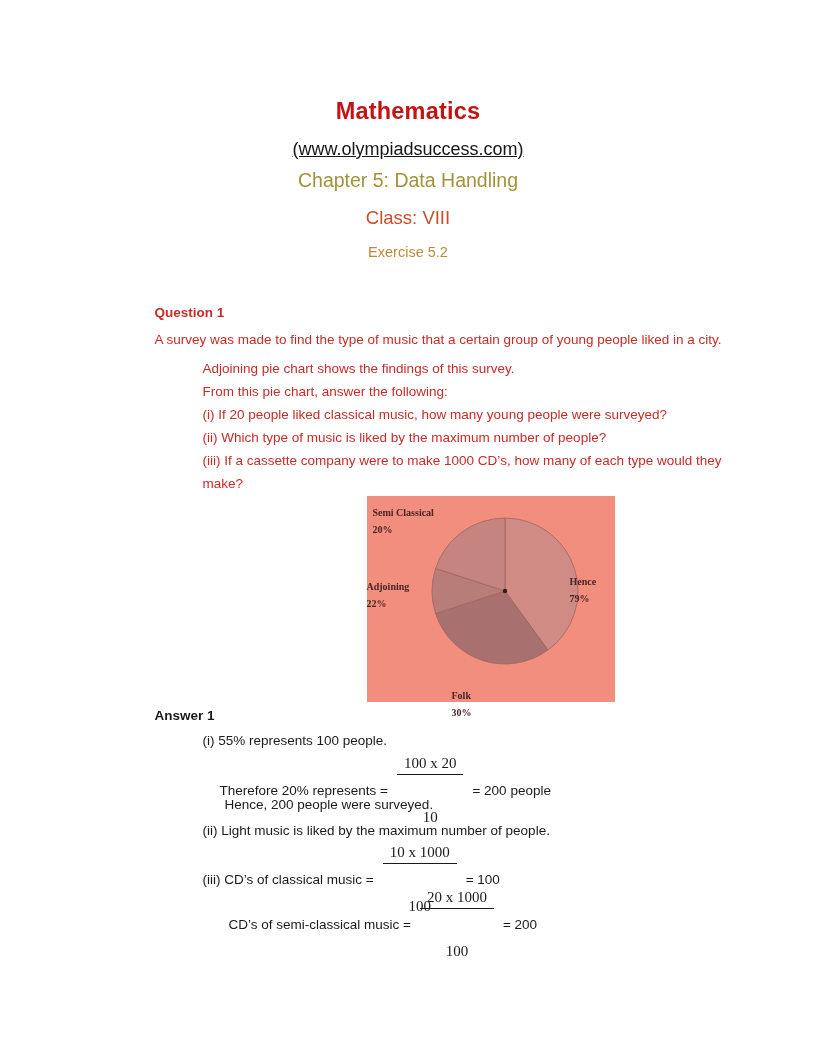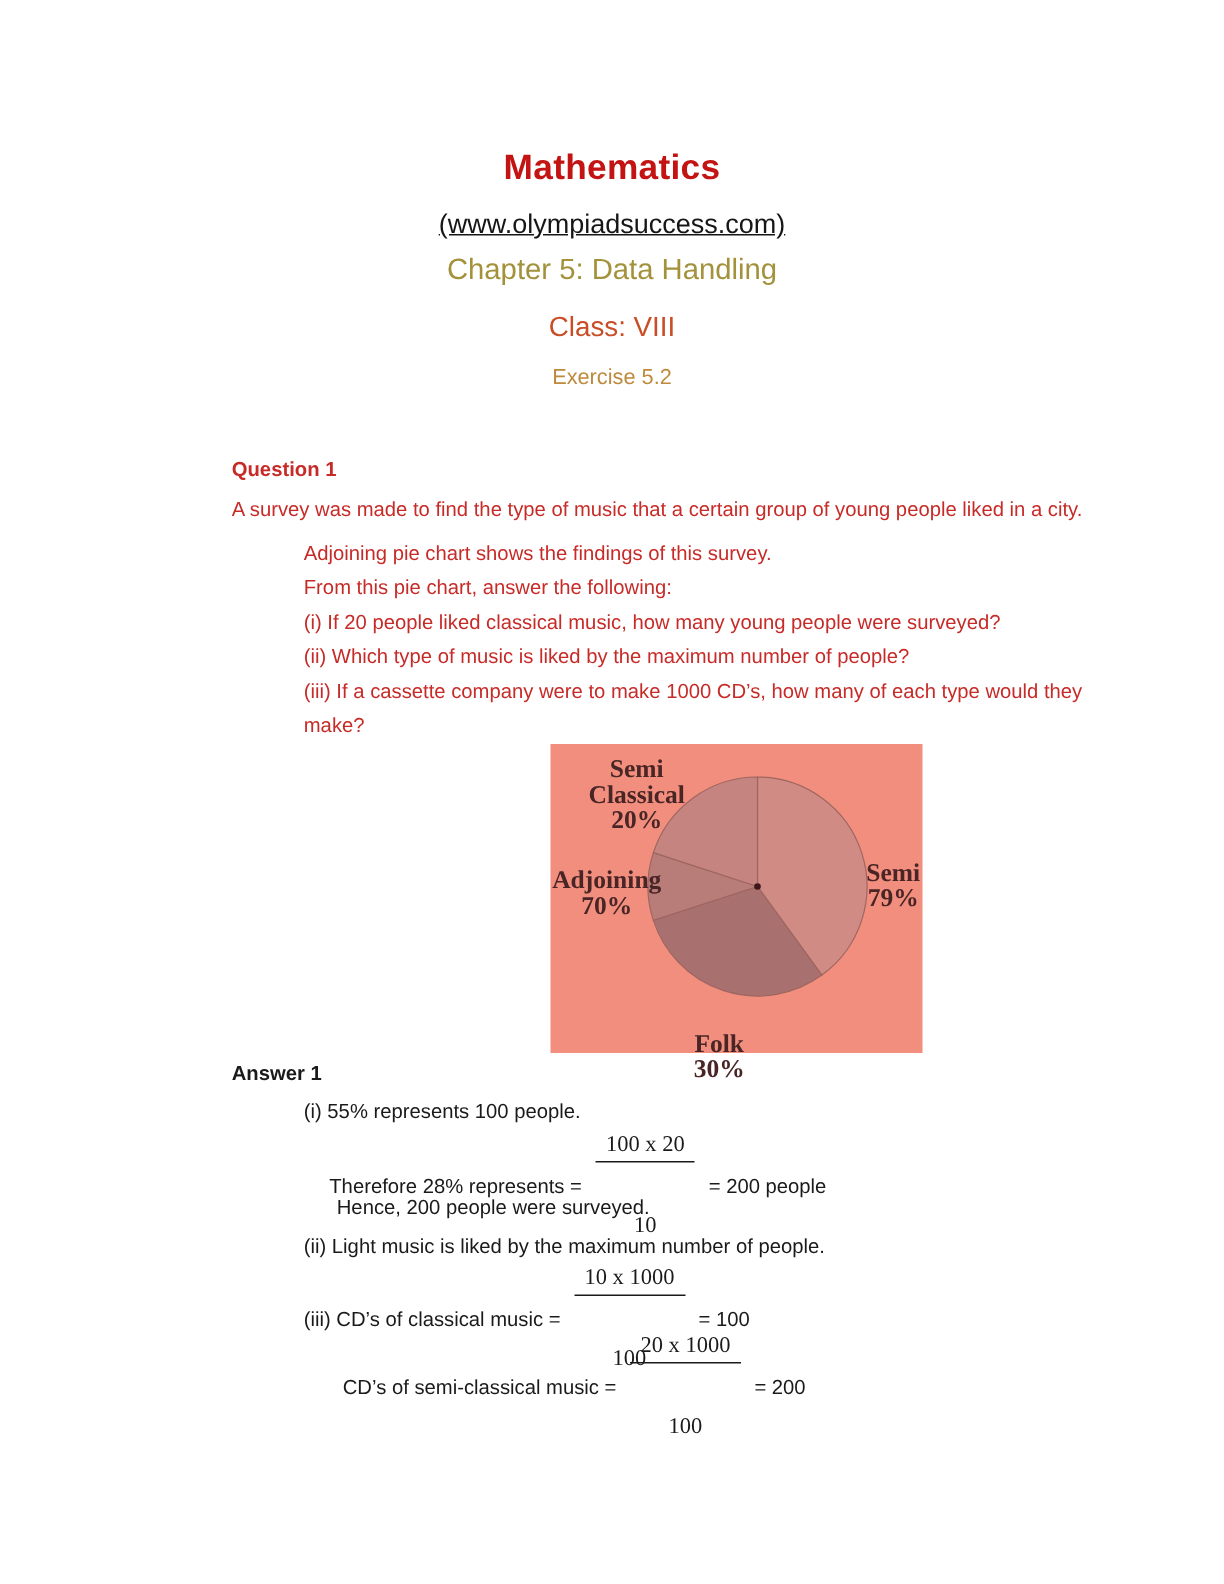--- a/index.html
+++ b/index.html
@@ -19,23 +19,23 @@
   .classline   { top:207px; font-size:18.5px; color:var(--c-class); }
   .exercise    { top:244px; font-size:14.5px; color:var(--c-exercise); }
 
   .q-heading { position:absolute; left:96px; top:305px; font-size:13.5px; font-weight:bold; color:var(--c-question); }
   .q-intro   { position:absolute; left:96px; top:332px; font-size:13.5px; color:var(--c-question); white-space:nowrap; }
   .q-lines   { position:absolute; left:144px; top:357px; font-size:13.5px; line-height:23px; color:var(--c-question); white-space:nowrap; }
 
   .chart { position:absolute; left:308px; top:496px; width:248px; height:206px; background:var(--c-chart-bg); }
   .chart svg { position:absolute; left:0; top:0; display:block; }
   .pie-label {
-    position:absolute; text-align:center;
+    position:absolute; text-align:left;
     font-family:"Liberation Serif","DejaVu Serif",serif;
-    font-weight:bold; font-size:17px; line-height:17px;
+    font-weight:bold; font-size:10px; line-height:17px;
     color:var(--c-chart-label);
   }
   .lbl-semi      { left:6px;   top:8px;   width:104px; }
   .lbl-classical { left:0px;   top:82px;  width:76px;  }
   .lbl-light     { left:203px; top:77px;  width:52px;  }
   .lbl-folk      { left:85px;  top:167px; width:56px;margin-top:24px;  }
 
   .a-heading { position:absolute; left:96px; top:708px; font-size:13.5px; font-weight:bold; color:var(--c-answer); }
   .a-text    { position:absolute; font-size:13.5px; color:var(--c-answer); white-space:nowrap; }
   .eq-row    { position:absolute; display:flex; align-items:center; gap:9px; font-size:13.5px; color:var(--c-answer); white-space:nowrap; }
@@ -76,38 +76,38 @@
         <path d="M 138 95 L 68.57 117.56 A 73 73 0 0 1 68.57 72.44 Z" fill="#b87c79" stroke="#9f6660" stroke-width="0.8"></path>
         <path d="M 138 95 L 68.57 72.44 A 73 73 0 0 1 138.00 22.00 Z" fill="#c68480" stroke="#9f6660" stroke-width="0.8"></path>
         <circle cx="138" cy="95" r="2.2" fill="#3d1719"></circle>
       </svg>
     <div class="pie-label lbl-semi">
       <div>Semi Classical</div>
       <div>20%</div>
     </div>
     <div class="pie-label lbl-classical">
       <div>Adjoining</div>
-      <div>70%</div>
+      <div>22%</div>
     </div>
     <div class="pie-label lbl-light">
-      <div>Semi</div>
+      <div>Hence</div>
       <div>79%</div>
     </div>
     <div class="pie-label lbl-folk">
       <div>Folk</div>
       <div>30%</div>
     </div>
   </figure>
 
   <div class="a-heading">Answer 1</div>
 
   <div class="a-text" style="left:144px; top:733px;">(i) 55% represents 100 people.</div>
 
   <div class="eq-row" style="left:161px; top:755px;">
-    <span>Therefore 28% represents =</span>
+    <span>Therefore 20% represents =</span>
     <span class="frac">
       <span class="num">100 x 20</span>
       <span class="den">10</span>
     </span>
     <span>= 200 people</span>
   </div>
 
   <div class="a-text" style="left:166px; top:797px;">Hence, 200 people were surveyed.</div>
 
   <div class="a-text" style="left:144px; top:823px;">(ii) Light music is liked by the maximum number of people.</div>

